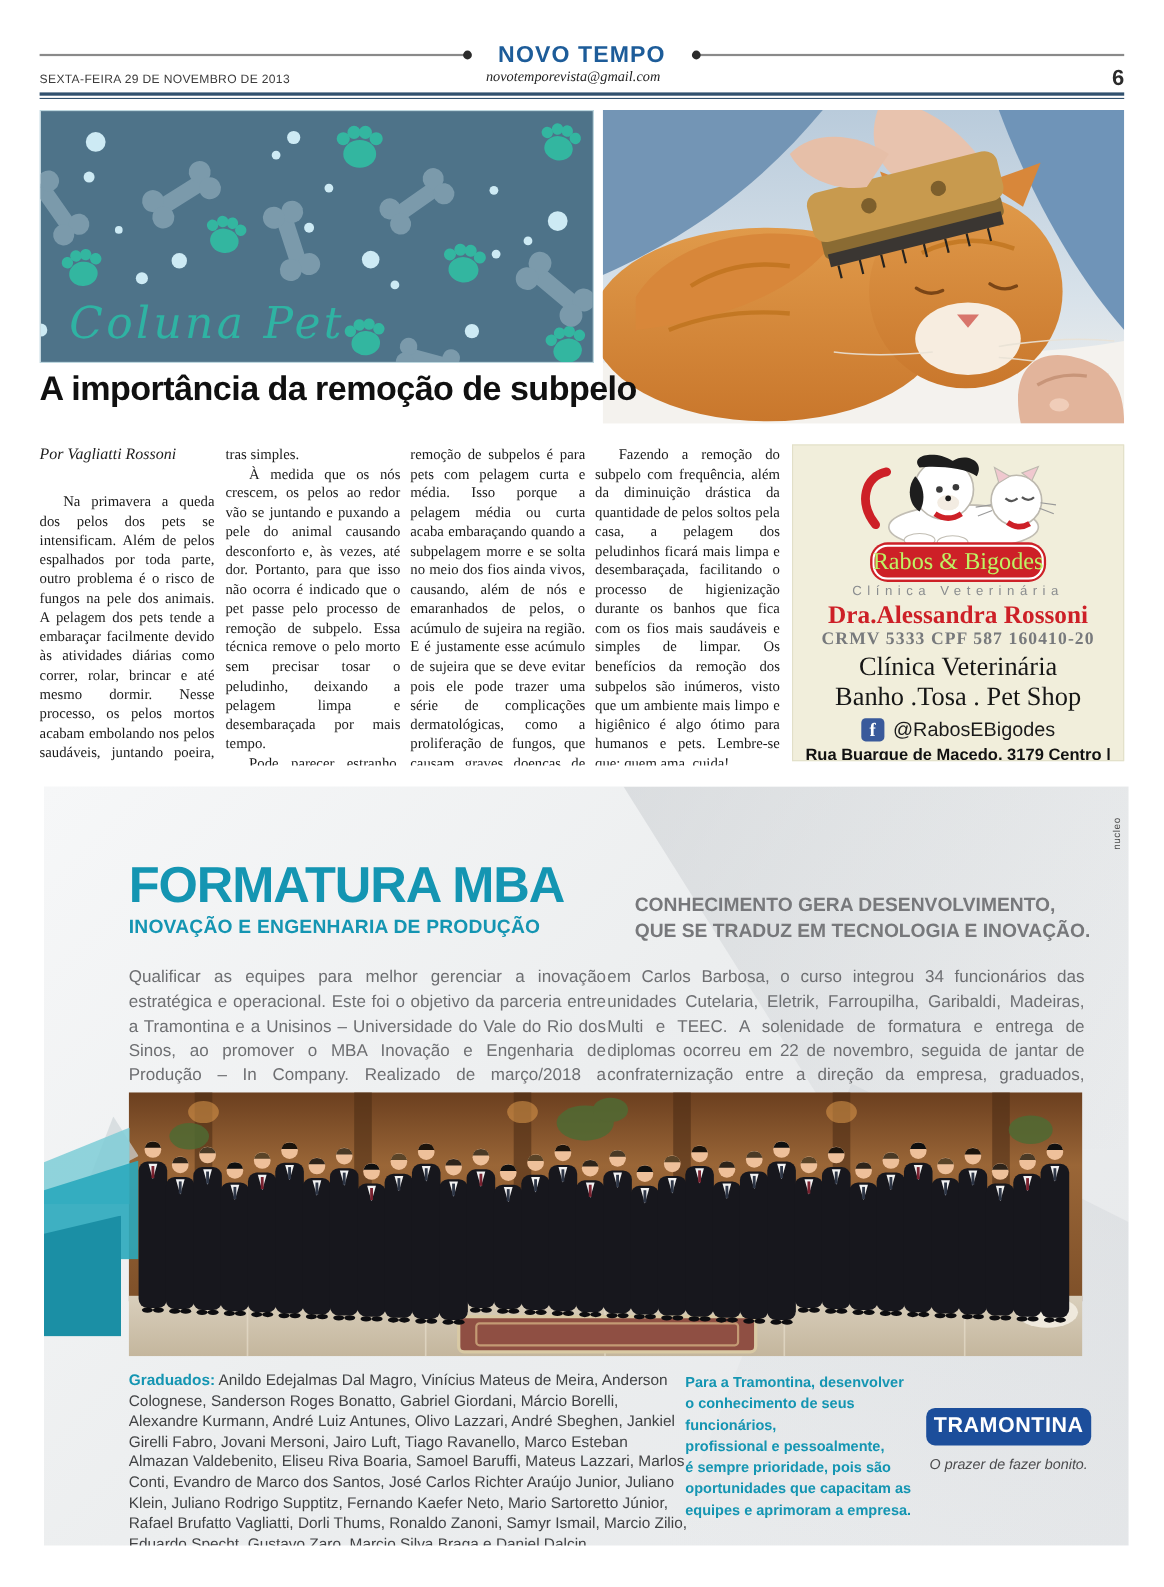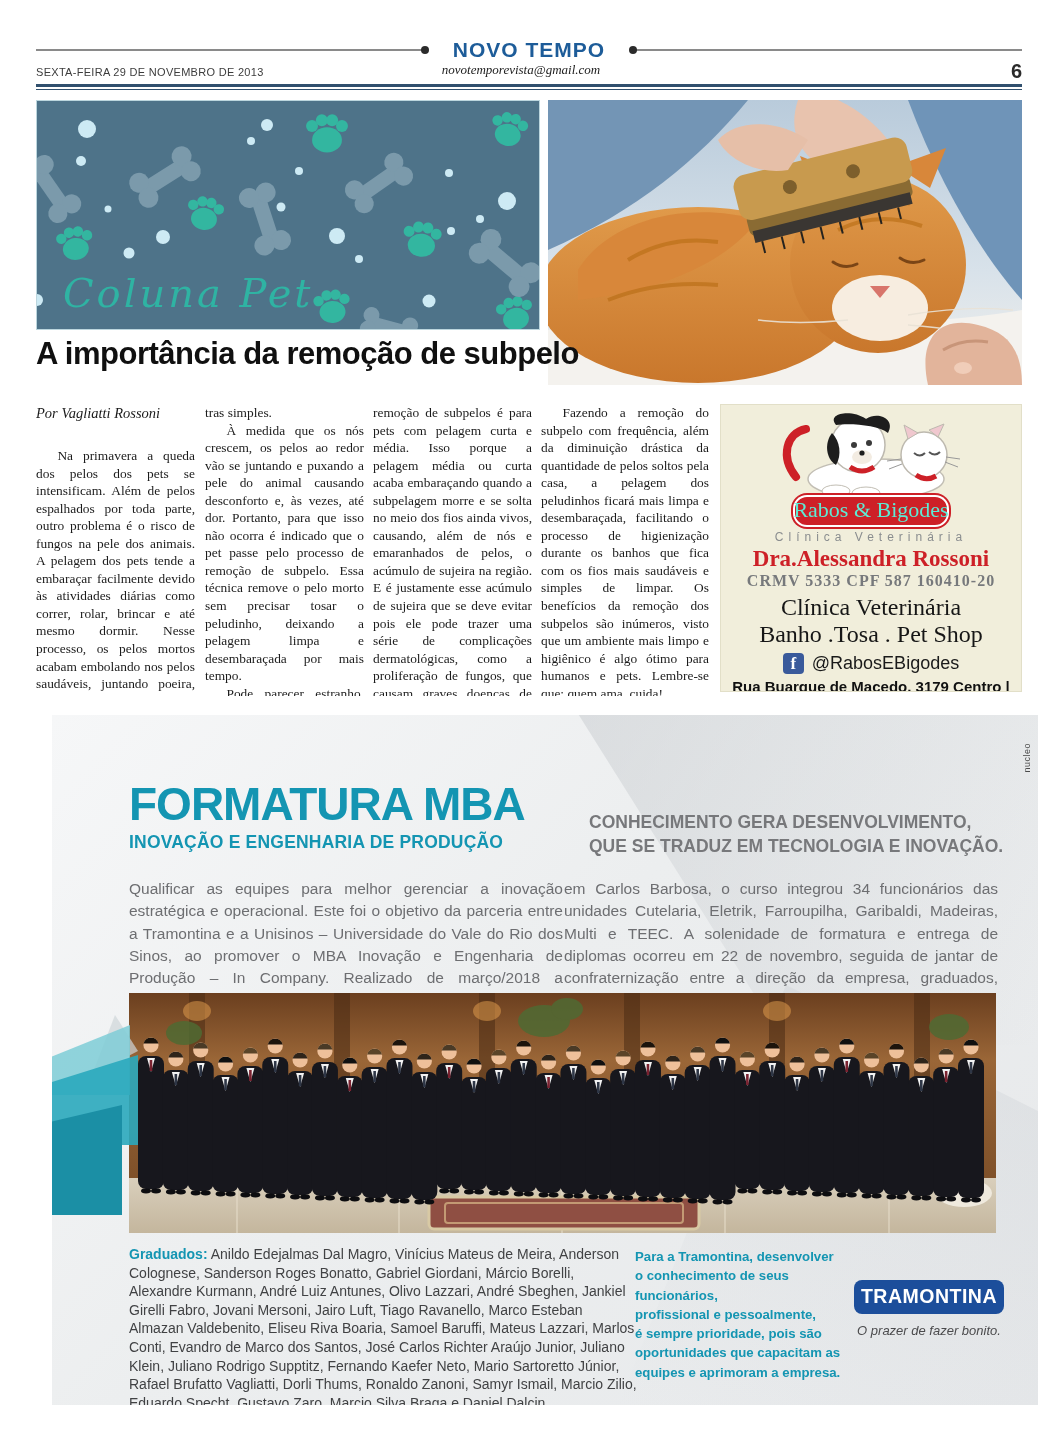--- a/index.html
+++ b/index.html
@@ -29,34 +29,34 @@
   .textcol { position:absolute; top:404px; width:159px; height:292px; overflow:hidden;
              font-family:"Liberation Serif", serif; font-size:13.4px; line-height:1.31; text-align:justify; color:#1b1b1b; }
   .textcol p { text-indent:1.6em; }
   .textcol.noind-first p.p0 { text-indent:0; }
   .byline { font-style:italic; font-size:14.5px; margin-bottom:24px; text-align:left; }
   .col1 { left:36px; } .col2 { left:205px; } .col3 { left:373px; } .col4 { left:541px; width:168px; }
 
   
   .vet-ad { position:absolute; left:720px; top:404px; width:302px; height:288px; background:#f1eedb; border:1px solid #e2dfc8; text-align:center; overflow:hidden; }
   .vet-art { display:block; margin:2px auto 0; }
-  .vet-badge { display:inline-block; background:#cd2027; color:#5eead4; font-family:"Liberation Serif", serif;
+  .vet-badge { display:inline-block; background:#cd2027; color:#bef264; font-family:"Liberation Serif", serif;
                font-size:22px; padding:2px 0 4px; border-radius:14px; box-shadow:inset 0 0 0 2px #fff, 0 0 0 2px #cd2027; margin-top:-4px; }
   .vet-sub { font-size:12px; letter-spacing:5px; color:#8a8d8f; margin-top:3px; }
   .vet-doctor { font-family:"Liberation Serif", serif; font-weight:bold; color:#cd2027; font-size:23px; margin-top:2px; }
   .vet-reg { font-family:"Liberation Serif", serif; font-weight:bold; color:#77797c; font-size:16px; letter-spacing:1px; }
   .vet-line1 { font-family:"Liberation Serif", serif; color:#161616; font-size:24px; margin-top:4px; }
   .vet-line2 { font-family:"Liberation Serif", serif; color:#161616; font-size:24px; }
   .vet-fb { display:flex; align-items:center; justify-content:center; gap:8px; margin-top:5px; }
   .fb-ico { width:21px; height:21px; background:#3a5a9b; border-radius:4px; color:#fff; font-weight:bold; font-size:17px; line-height:21px; font-family:"Liberation Serif", serif; }
   .vet-handle { font-size:18px; color:#1a1a1a; }
   .vet-addr { font-size:15px; color:#111; margin-top:4px; font-weight:bold; font-family:"Liberation Sans", sans-serif; }
 
   
-  .mba { position:absolute; left:52px; top:715px; width:986px; height:690px;
+  .mba { position:absolute; left:40px; top:715px; width:986px; height:690px;
          background:linear-gradient(135deg,#f6f7f8 0%,#eceeef 45%,#e7e9eb 100%); overflow:hidden; }
   .mba-poly1 { position:absolute; right:0; top:0; width:560px; height:330px;
                background:linear-gradient(115deg, rgba(196,200,204,.55), rgba(230,232,234,0));
                clip-path:polygon(18% 0, 100% 0, 100% 100%, 55% 100%); }
   .mba-poly2 { position:absolute; right:0; bottom:0; width:420px; height:420px;
                background:linear-gradient(200deg, rgba(208,212,216,.5), rgba(244,245,246,0));
                clip-path:polygon(40% 0, 100% 30%, 100% 100%, 0 100%); }
   .mba-title { position:absolute; left:77px; top:62px; color:#1495b2; font-size:46px; font-weight:bold; letter-spacing:-1px; }
   .mba-subtitle { position:absolute; left:77px; top:117px; color:#1495b2; font-size:17.5px; font-weight:bold; letter-spacing:.2px; }
   .mba-slogan { position:absolute; left:537px; top:96px; color:#77787b; font-size:17.5px; font-weight:bold; line-height:1.35; white-space:pre-line; }

